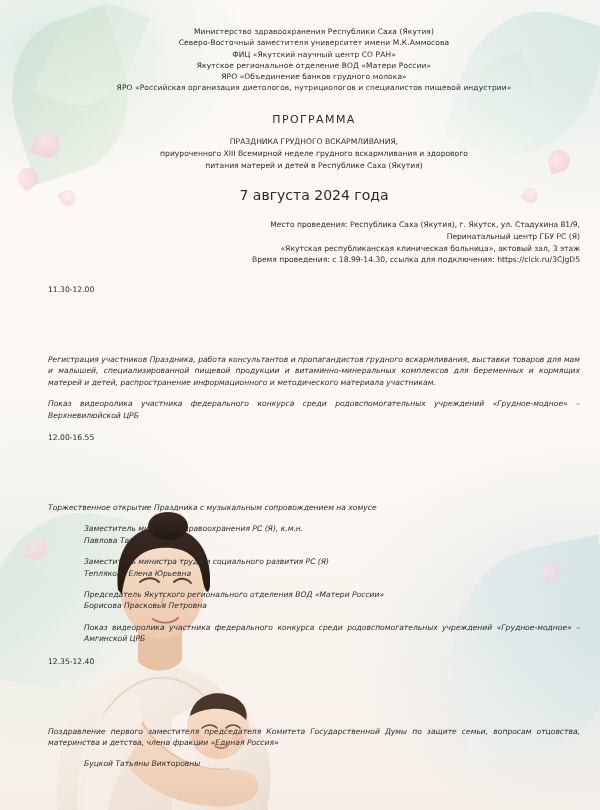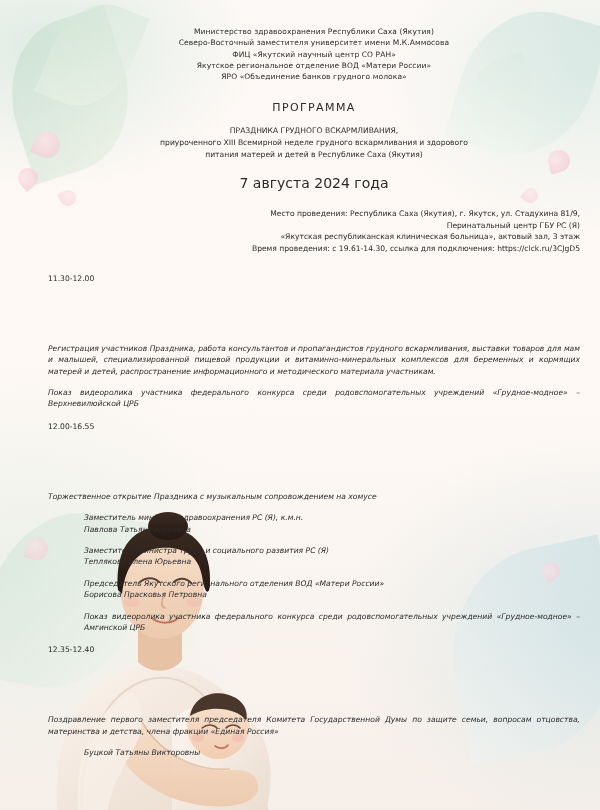--- a/index.html
+++ b/index.html
@@ -216,37 +216,38 @@
   </svg>
 
   <div class="content">
 
     <div class="org-block">
       <div>Министерство здравоохранения Республики Саха (Якутия)</div>
       <div>Северо-Восточный заместителя университет имени М.К.Аммосова</div>
       <div>ФИЦ «Якутский научный центр СО РАН»</div>
       <div>Якутское региональное отделение ВОД «Матери России»</div>
       <div>ЯРО «Объединение банков грудного молока»</div>
+      <div>ЯРО «Российская организация диетологов, нутрициологов и специалистов пищевой индустрии»</div>
     </div>
 
     <div class="program-title">ПРОГРАММА</div>
 
     <div class="subtitle">
       <div>ПРАЗДНИКА ГРУДНОГО ВСКАРМЛИВАНИЯ,</div>
       <div>приуроченного XIII Всемирной неделе грудного вскармливания и здорового</div>
       <div>питания матерей и детей в Республике Саха (Якутия)</div>
     </div>
 
     <div class="date-line">7 августа 2024 года</div>
 
     <div class="venue">
       <div>Место проведения: Республика Саха (Якутия), г. Якутск, ул. Стадухина 81/9,</div>
       <div>Перинатальный центр ГБУ РС (Я)</div>
       <div>«Якутская республиканская клиническая больница», актовый зал, 3 этаж</div>
-      <div>Время проведения: с 19.61-14.30, ссылка для подключения: https://clck.ru/3CJgD5</div>
+      <div>Время проведения: с 18.99-14.30, ссылка для подключения: https://clck.ru/3CJgD5</div>
     </div>
 
     <div class="schedule">
 
       <div class="row">
         <div class="time">11.30-12.00</div>
         <div class="body">
           <p>Регистрация участников Праздника, работа консультантов и пропагандистов грудного вскармливания, выставки товаров для мам и малышей, специализированной пищевой продукции и витаминно-минеральных комплексов для беременных и кормящих матерей и детей, распространение информационного и методического материала участникам.</p>
           <p class="gap">Показ видеоролика участника федерального конкурса среди родовспомогательных учреждений «Грудное-модное» – Верхневилюйской ЦРБ</p>
         </div>

